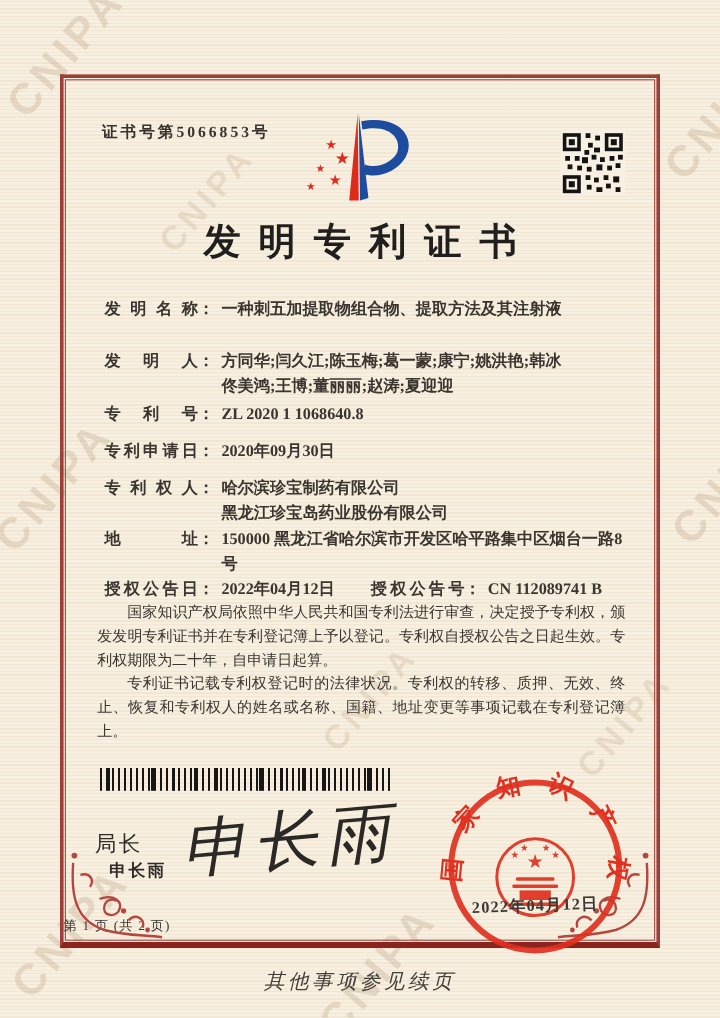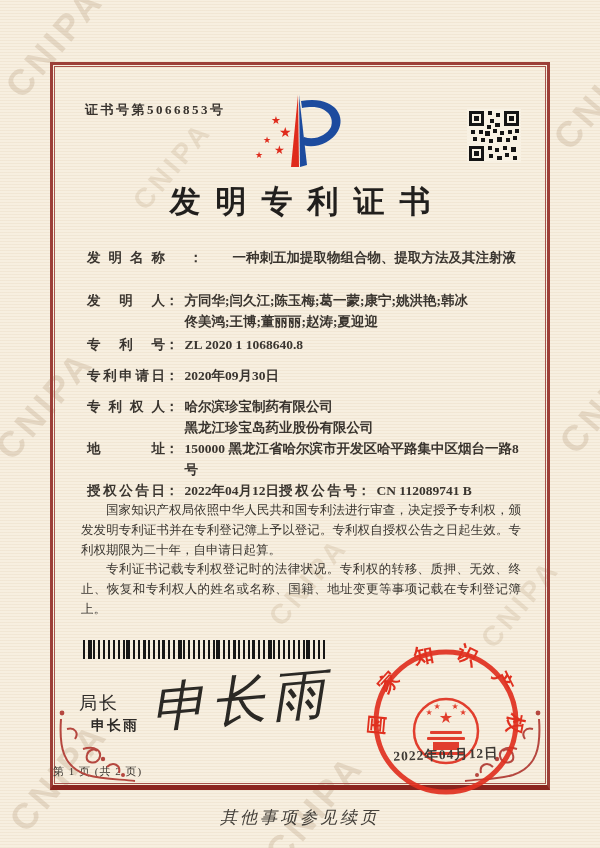--- a/index.html
+++ b/index.html
@@ -28,21 +28,21 @@
   .title { position:absolute; left:0; right:0; top:116px; text-align:center;
            font-size:31px; font-weight:600; letter-spacing:15px; text-indent:15px; color:#211f1d; }
   
   .fields { position:absolute; left:34px; right:28px; top:182px; font-size:13.5px; font-weight:600; color:#3a352f; }
   .frow { display:flex; align-items:flex-start; line-height:21px; }
   .flabel { display:inline-block; width:78px; text-align:justify; text-align-last:justify; flex:none; }
   .fcolon { flex:none; margin-right:6px; }
   .fval { flex:1; }
   .fval .vline { line-height:21px; }
   .addr { max-width:352px; }
-  .grant2 { }
+  .grant2 { margin-left:30px; }
   
   .paras { position:absolute; left:28px; right:26px; top:436px; font-size:12.5px; line-height:1.58;
            text-align:justify; color:#3a3630; }
   .paras p { text-indent:2em; }
   
   .barcode { position:absolute; left:30px; top:575px; width:242px; height:19px;
     background-image:
       repeating-linear-gradient(90deg,#161616 0 2px,transparent 2px 5px),
       repeating-linear-gradient(90deg,transparent 0 7px,#161616 7px 9px,transparent 9px 18px);
   }
@@ -135,21 +135,21 @@
     <g fill="#141414">
         <rect x="7" y="7" width="5" height="5"></rect>
         <rect x="42" y="7" width="5" height="5"></rect>
         <rect x="7" y="42" width="5" height="5"></rect>
       </g>
   </svg>
 
   <div class="title">发明专利证书</div>
 
   <div class="fields">
-    <div class="frow" style="margin-bottom:22px;gap:24px;">
+    <div class="frow" style="margin-bottom:22px;">
       <span class="flabel">发明名称</span>
         <span class="fcolon">：</span>
       <span class="fval">一种刺五加提取物组合物、提取方法及其注射液</span>
     </div>
     <div class="frow" style="margin-bottom:2px;">
       <span class="flabel">发明人</span>
         <span class="fcolon">：</span>
       <span class="fval">
         <span class="vline" style="display:block;">方同华;闫久江;陈玉梅;葛一蒙;康宁;姚洪艳;韩冰</span>
         <span class="vline" style="display:block;">佟美鸿;王博;董丽丽;赵涛;夏迎迎</span>

